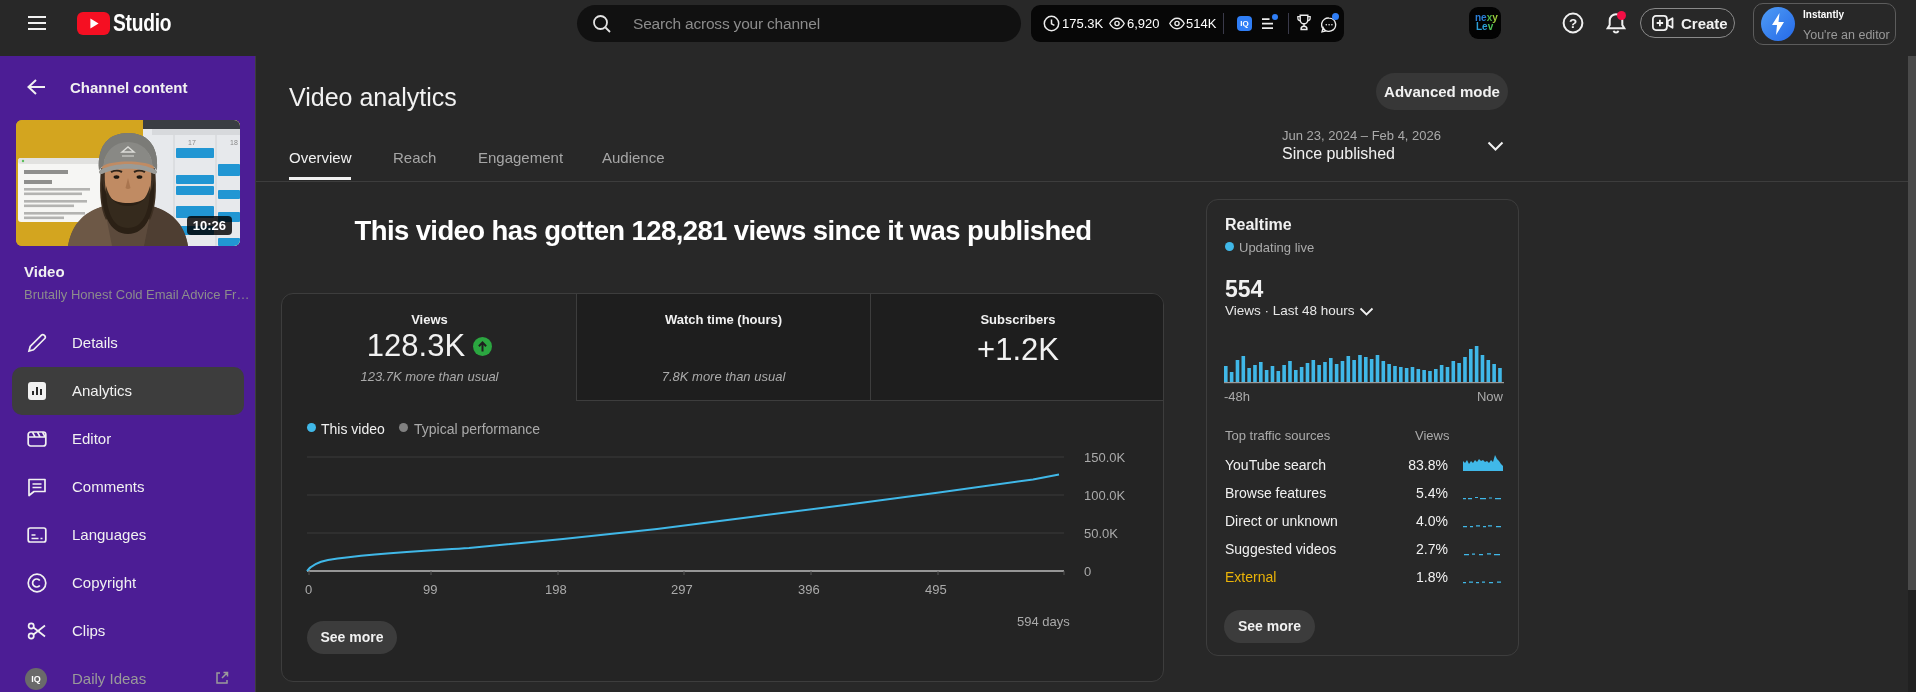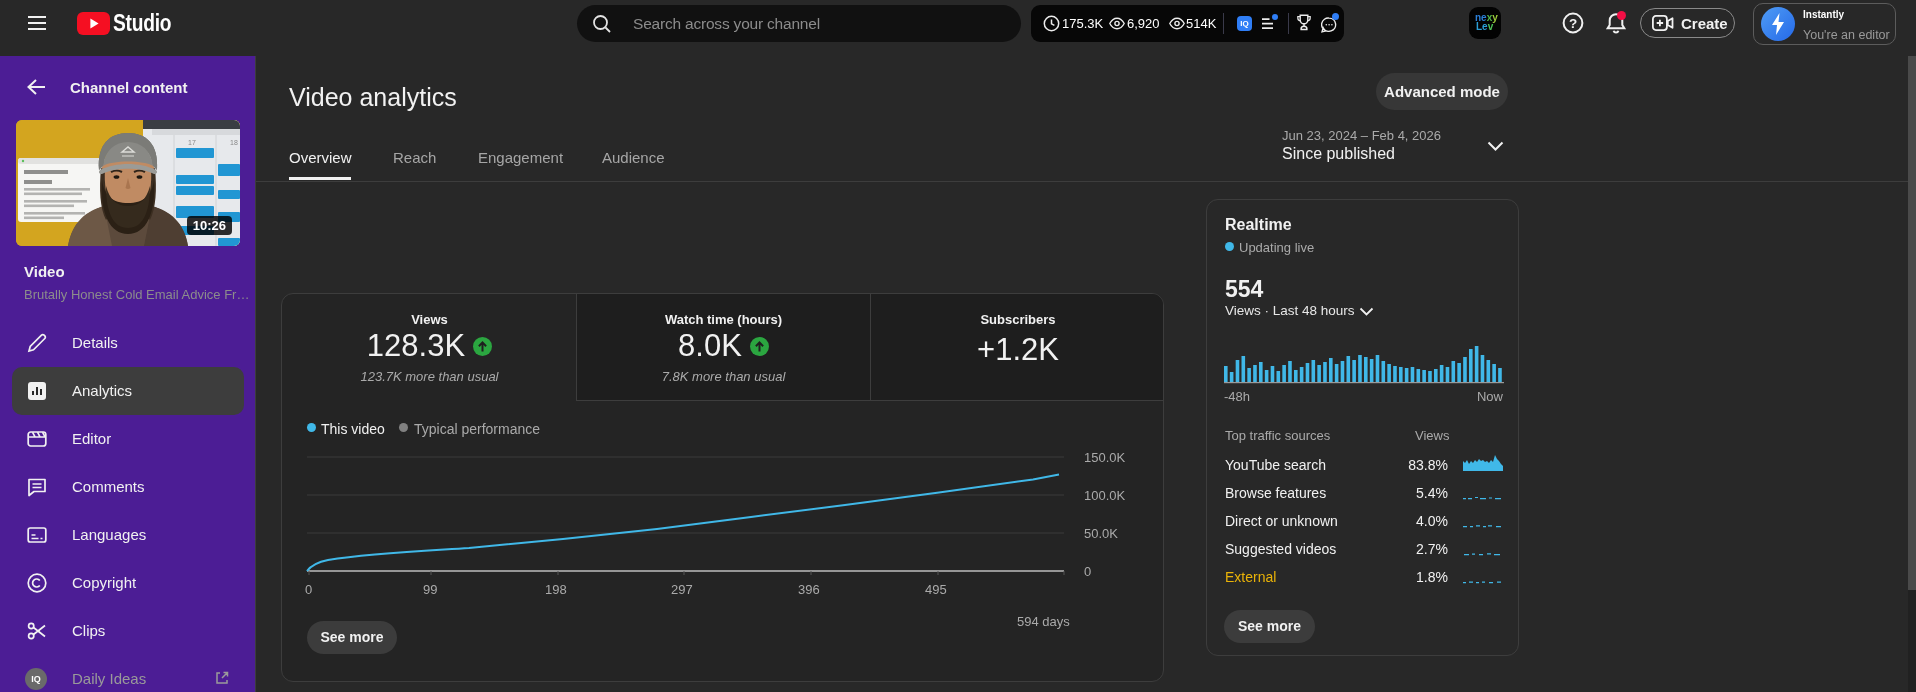--- a/index.html
+++ b/index.html
@@ -244,44 +244,38 @@
     <path d="M1.5 1.5 L8.5 8.5 L15.5 1.5" fill="none" stroke="#f1f1f1" stroke-width="2"></path>
   </svg>
 
   <div class="abs" style="left:289px;top:149px;font-size:15px;font-weight:500;color:#f1f1f1;">Overview</div>
   <div class="abs" style="left:393px;top:149px;font-size:15px;font-weight:500;color:#a6a6a6;">Reach</div>
   <div class="abs" style="left:478px;top:149px;font-size:15px;font-weight:500;color:#a6a6a6;">Engagement</div>
   <div class="abs" style="left:602px;top:149px;font-size:15px;font-weight:500;color:#a6a6a6;">Audience</div>
   <div class="abs" style="left:289px;top:177px;width:62px;height:3px;background:#f1f1f1;"></div>
   <div class="abs" style="left:256px;top:181px;width:1660px;height:1px;background:#3d3d3d;"></div>
 
+  <div class="abs" style="left:281px;top:215px;width:884px;text-align:center;font-size:27.5px;font-weight:bold;color:#fff;letter-spacing:-0.6px;">This video has gotten 128,281 views since it was published</div>
 
   <div class="abs" style="left:281px;top:293px;width:883px;height:389px;border:1px solid #3d3d3d;border-radius:12px;background:#242424;overflow:hidden;">
 
     <div class="abs" style="left:294px;top:0;width:295px;height:107px;background:#1e1e1e;border-left:1px solid #3d3d3d;border-right:1px solid #3d3d3d;border-bottom:1px solid #3d3d3d;"></div>
     <div class="abs" style="left:589px;top:0;width:294px;height:107px;background:#1e1e1e;border-bottom:1px solid #3d3d3d;"></div>
 
     <div class="abs" style="left:0;top:18px;width:295px;text-align:center;font-size:13px;font-weight:bold;color:#f1f1f1;">Views</div>
     <div class="abs cy" style="left:0;top:38px;width:295px;height:28px;justify-content:center;">
       <span style="font-size:31px;color:#f1f1f1;">128.3K</span>
       <svg style="margin-left:8px;" width="19" height="19" viewBox="0 0 19 19">
           <circle cx="9.5" cy="9.5" r="9.5" fill="#2ba640"></circle>
           <path d="M9.5 14.5 V5.8 M5.9 9.2 L9.5 5.4 l3.6 3.8" fill="none" stroke="#1f1f1f" stroke-width="2"></path>
         </svg>
     </div>
     <div class="abs" style="left:0;top:75px;width:295px;text-align:center;font-size:13px;font-style:italic;color:#aaa;">123.7K more than usual</div>
 
     <div class="abs" style="left:294px;top:18px;width:295px;text-align:center;font-size:13px;font-weight:bold;color:#f1f1f1;">Watch time (hours)</div>
-    <div class="abs cy" style="left:294px;top:38px;width:295px;height:28px;justify-content:center;">
-      <span style="font-size:31px;color:#f1f1f1;">8.0K</span>
-      <svg style="margin-left:8px;" width="19" height="19" viewBox="0 0 19 19">
-          <circle cx="9.5" cy="9.5" r="9.5" fill="#2ba640"></circle>
-          <path d="M9.5 14.5 V5.8 M5.9 9.2 L9.5 5.4 l3.6 3.8" fill="none" stroke="#1f1f1f" stroke-width="2"></path>
-        </svg>
-    </div>
     <div class="abs" style="left:294px;top:75px;width:295px;text-align:center;font-size:13px;font-style:italic;color:#aaa;">7.8K more than usual</div>
 
     <div class="abs" style="left:589px;top:18px;width:294px;text-align:center;font-size:13px;font-weight:bold;color:#f1f1f1;">Subscribers</div>
     <div class="abs" style="left:589px;top:38px;width:294px;text-align:center;font-size:31px;color:#f1f1f1;">+1.2K</div>
 
     <div class="abs" style="left:25px;top:129px;width:9px;height:9px;border-radius:50%;background:#40b8e8;"></div>
     <div class="abs" style="left:39px;top:127px;font-size:14px;color:#f1f1f1;">This video</div>
     <div class="abs" style="left:117px;top:129px;width:9px;height:9px;border-radius:50%;background:#808080;"></div>
     <div class="abs" style="left:132px;top:127px;font-size:14px;color:#aaa;">Typical performance</div>
 

